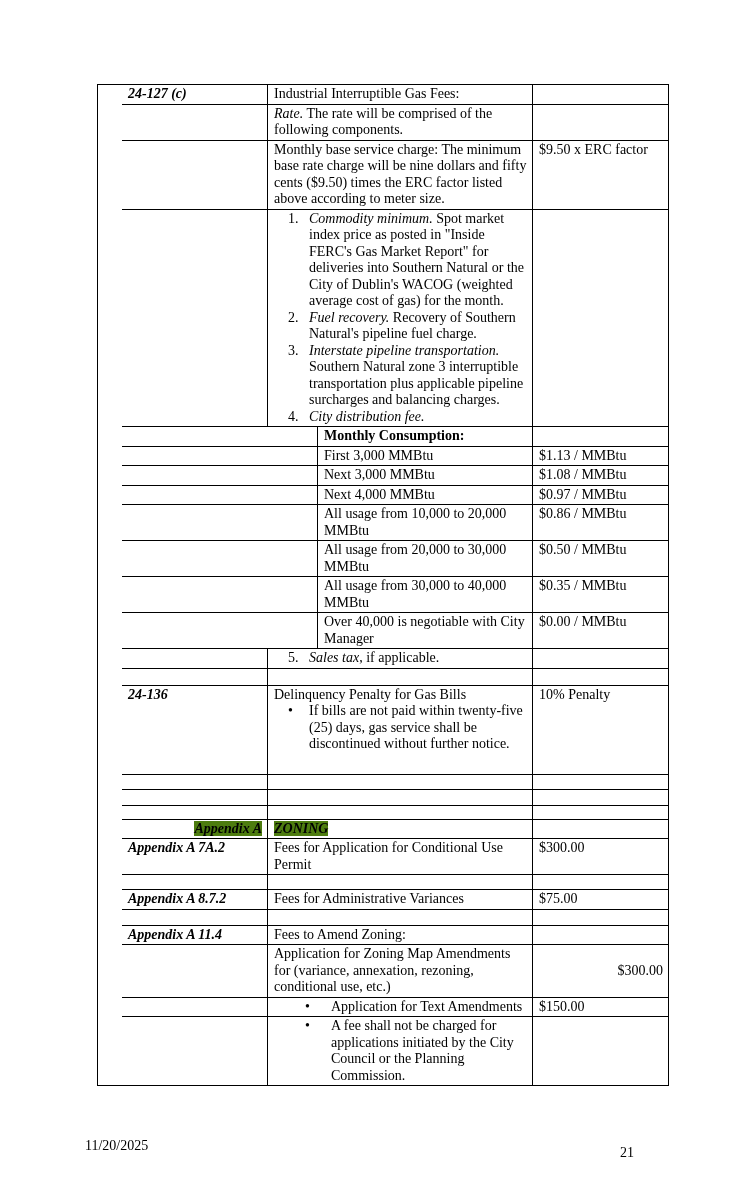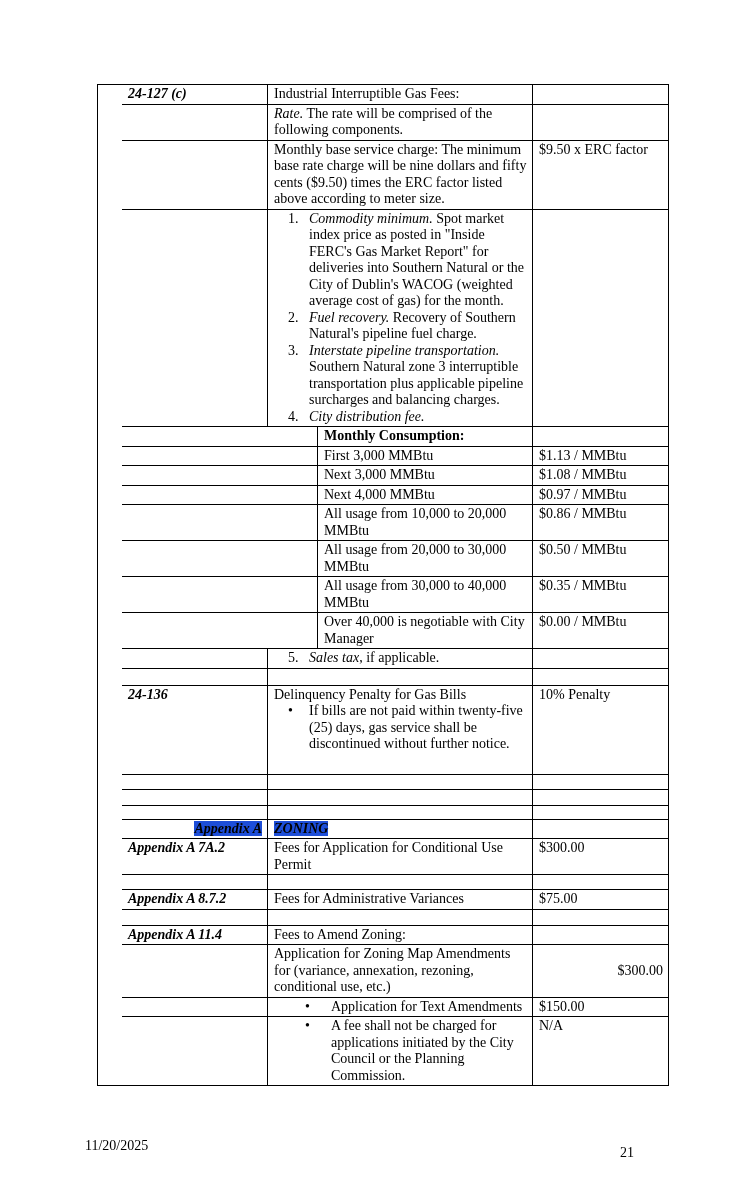--- a/index.html
+++ b/index.html
@@ -15,21 +15,21 @@
   .row:last-child{border-bottom:none;}
   .cell{box-sizing:border-box;padding:1px 5px 1px 6px;}
   .cell.code{width:146px;border-right:1px solid #000;font-weight:bold;font-style:italic;}
   .cell.desc{width:265px;border-right:1px solid #000;}
   .cell.fee{width:135px;text-align:left;padding-right:5px;}
   .row.wide .cell.code{width:196px;font-weight:normal;font-style:normal;}
   .row.wide .cell.desc{width:215px;}
   .cell.fee.vmid{display:flex;align-items:center;justify-content:flex-end;}
   .i{font-style:italic;}
   .b{font-weight:bold;}
-  .hl{background:#1d4ed8;}
+  .hl{background:#4d7c0f;}
   .li{display:flex;}
   .li .marker{flex:0 0 21px;}
   .li.shallow .marker{margin-left:14px;}
   .li.deep .marker{margin-left:31px;flex-basis:26px;}
   .litext{flex:1 1 auto;min-width:0;}
   .page-number{position:absolute;top:1121px;left:0;width:634px;text-align:right;margin-top:24px;}
   .footer-date{position:absolute;top:1138px;left:85px;}
 </style>
 </head>
 <body>
@@ -234,18 +234,17 @@
         <div class="cell fee"><span>$150.00</span></div>
       </div>
       <div class="row normal">
         <div class="cell code"></div>
         <div class="cell desc">
           <div class="li deep">
             <span class="marker">•</span>
             <div class="litext"><span>A fee shall not be charged for applications initiated by the City Council or the Planning Commission.</span></div>
           </div>
         </div>
-        <div class="cell fee"><span>N/A</span></div>
       </div>
     </div>
   <div class="page-number">21</div>
   <div class="footer-date">11/20/2025</div>
 </div>
 
 </body></html>

